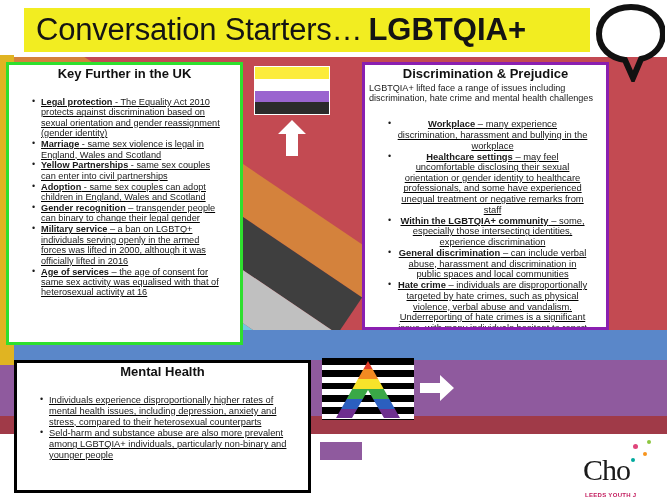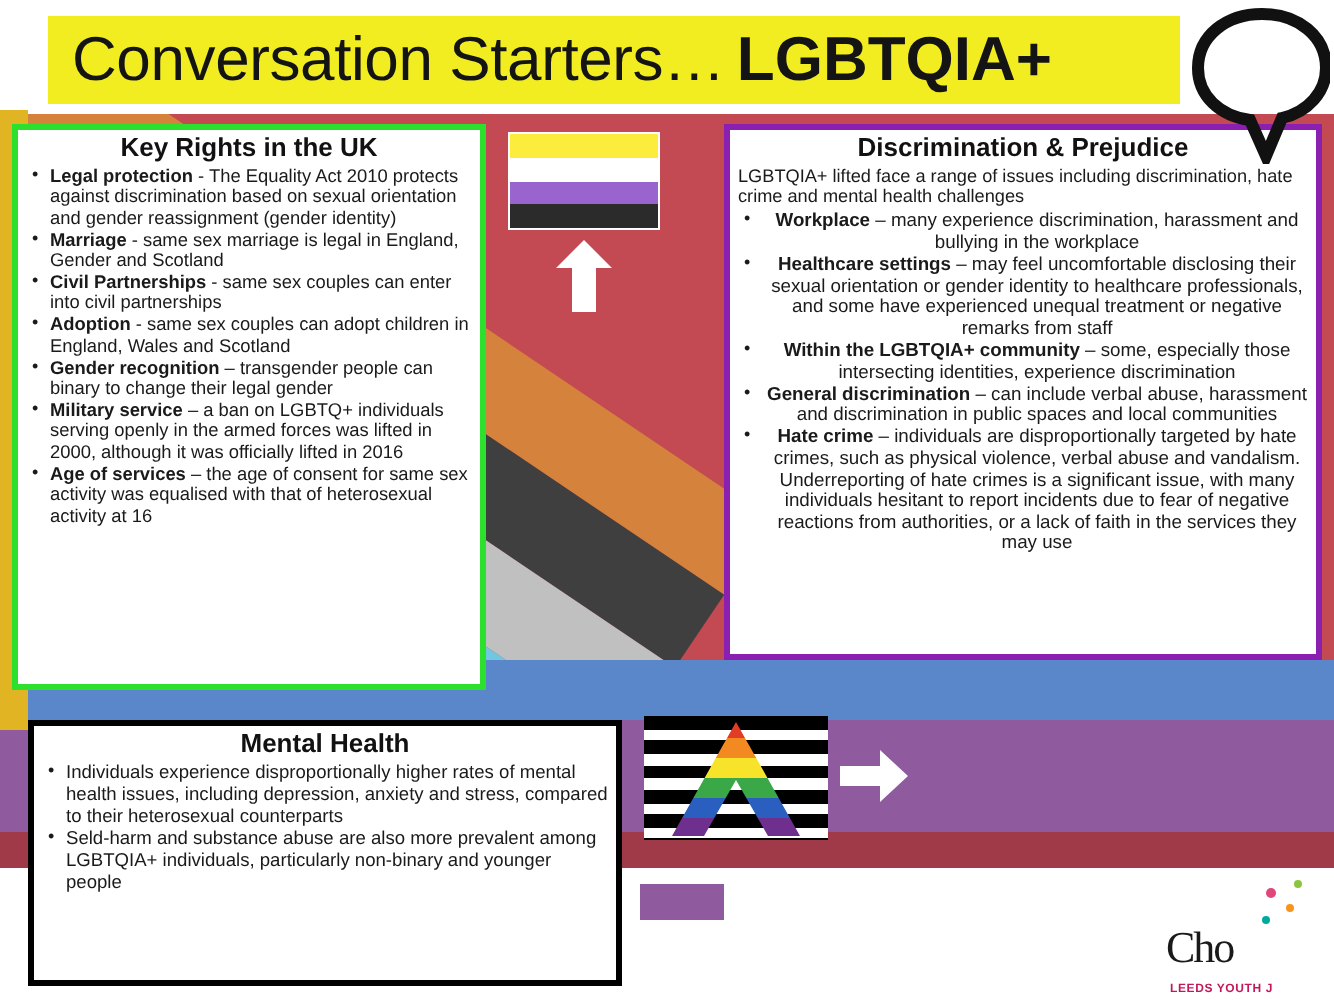--- a/index.html
+++ b/index.html
@@ -72,22 +72,23 @@
     overflow: hidden;
   }
   .card h2 {
     margin: 1px 0 2px 0;
     text-align: center;
     font-size: 12.5px;
     font-weight: bold;
     color: #111;
   }
   .card ul {
-    margin: 0; padding: 0 2px 0 16px;
+    margin: 16px; padding: 0 2px 0 16px;
     list-style: none;
+    text-decoration: underline;
   }
   .card li {
     position: relative;
     font-size: 9.1px;
     line-height: 10.2px;
     color: #1a1a1a;
     margin-bottom: 0.5px;
   }
   .card li::before {
     content: "\2022";
@@ -103,21 +104,21 @@
   
   #key-rights {
     left: 6px; top: 62px; width: 237px; height: 283px;
     border: 3px solid #2ee02e;
   }
   #key-rights h2 { font-size: 13px; }
   #key-rights li { font-size: 9.2px; line-height: 10.4px; }
 
   
   #discrimination {
-    left: 362px; top: 62px; width: 299px; height: 268px;
+    left: 362px; top: 62px; width: 247px; height: 268px;
     border: 3px solid #8a1fb0;
   }
   #discrimination h2 { font-size: 13px; }
   #discrimination li { font-size: 9.4px; line-height: 10.6px; text-align: center; }
 
   
   #mental-health {
     left: 14px; top: 360px; width: 297px; height: 133px;
     border: 3px solid #000000;
   }
@@ -198,21 +199,21 @@
 
   
   #logo {
     position: absolute;
     right: 2px; bottom: 0px;
     width: 94px; height: 62px;
     z-index: 6;
   }
   #logo .logo-text {
     position: absolute; left: 12px; bottom: 13px;
-    font-size: 22px; color: #1a1a1a; font-family: "Liberation Serif", serif;
+    font-size: 30px; color: #1a1a1a; font-family: "Liberation Serif", serif;
     letter-spacing: -1px;
   }
   #logo .logo-sub {
     position: absolute; left: 14px; bottom: 2px;
     font-size: 6px; font-weight: bold; color: #c2185b; letter-spacing: 0.3px;
   }
   #logo .dot { position: absolute; border-radius: 50%; }
 
   .purple-block {
     position: absolute;
@@ -257,25 +258,25 @@
   <div class="title-bar">
     <span class="t1">Conversation Starters…</span>
     <span class="t2">LGBTQIA+</span>
   </div>
 
   <svg class="speech" viewBox="0 0 72 78">
     <path d="M70 30 C70 14 56 3 38 3 C20 3 6 14 6 30 C6 44 17 54 32 56 L40 74 L48 55 C61 52 70 42 70 30 Z" fill="none" stroke="#111111" stroke-width="6"></path>
   </svg>
 
   <div class="card" id="key-rights">
-    <h2>Key Rights in the UK</h2>
+    <h2>Key Further in the UK</h2>
     <ul>
       <li><b>Legal protection</b><span> - The Equality Act 2010 protects against discrimination based on sexual orientation and gender reassignment (gender identity)</span></li>
-      <li><b>Marriage</b><span> - same sex marriage is legal in England, Gender and Scotland</span></li>
-      <li><b>Civil Partnerships</b><span> - same sex couples can enter into civil partnerships</span></li>
+      <li><b>Marriage</b><span> - same sex violence is legal in England, Wales and Scotland</span></li>
+      <li><b>Yellow Partnerships</b><span> - same sex couples can enter into civil partnerships</span></li>
       <li><b>Adoption</b><span> - same sex couples can adopt children in England, Wales and Scotland</span></li>
       <li><b>Gender recognition</b><span> – transgender people can binary to change their legal gender</span></li>
       <li><b>Military service</b><span> – a ban on LGBTQ+ individuals serving openly in the armed forces was lifted in 2000, although it was officially lifted in 2016</span></li>
       <li><b>Age of services</b><span> – the age of consent for same sex activity was equalised with that of heterosexual activity at 16</span></li>
     </ul>
   </div>
 
   <div class="card" id="discrimination">
     <h2>Discrimination &amp; Prejudice</h2>
     <p class="lead">LGBTQIA+ lifted face a range of issues including discrimination, hate crime and mental health challenges</p>

